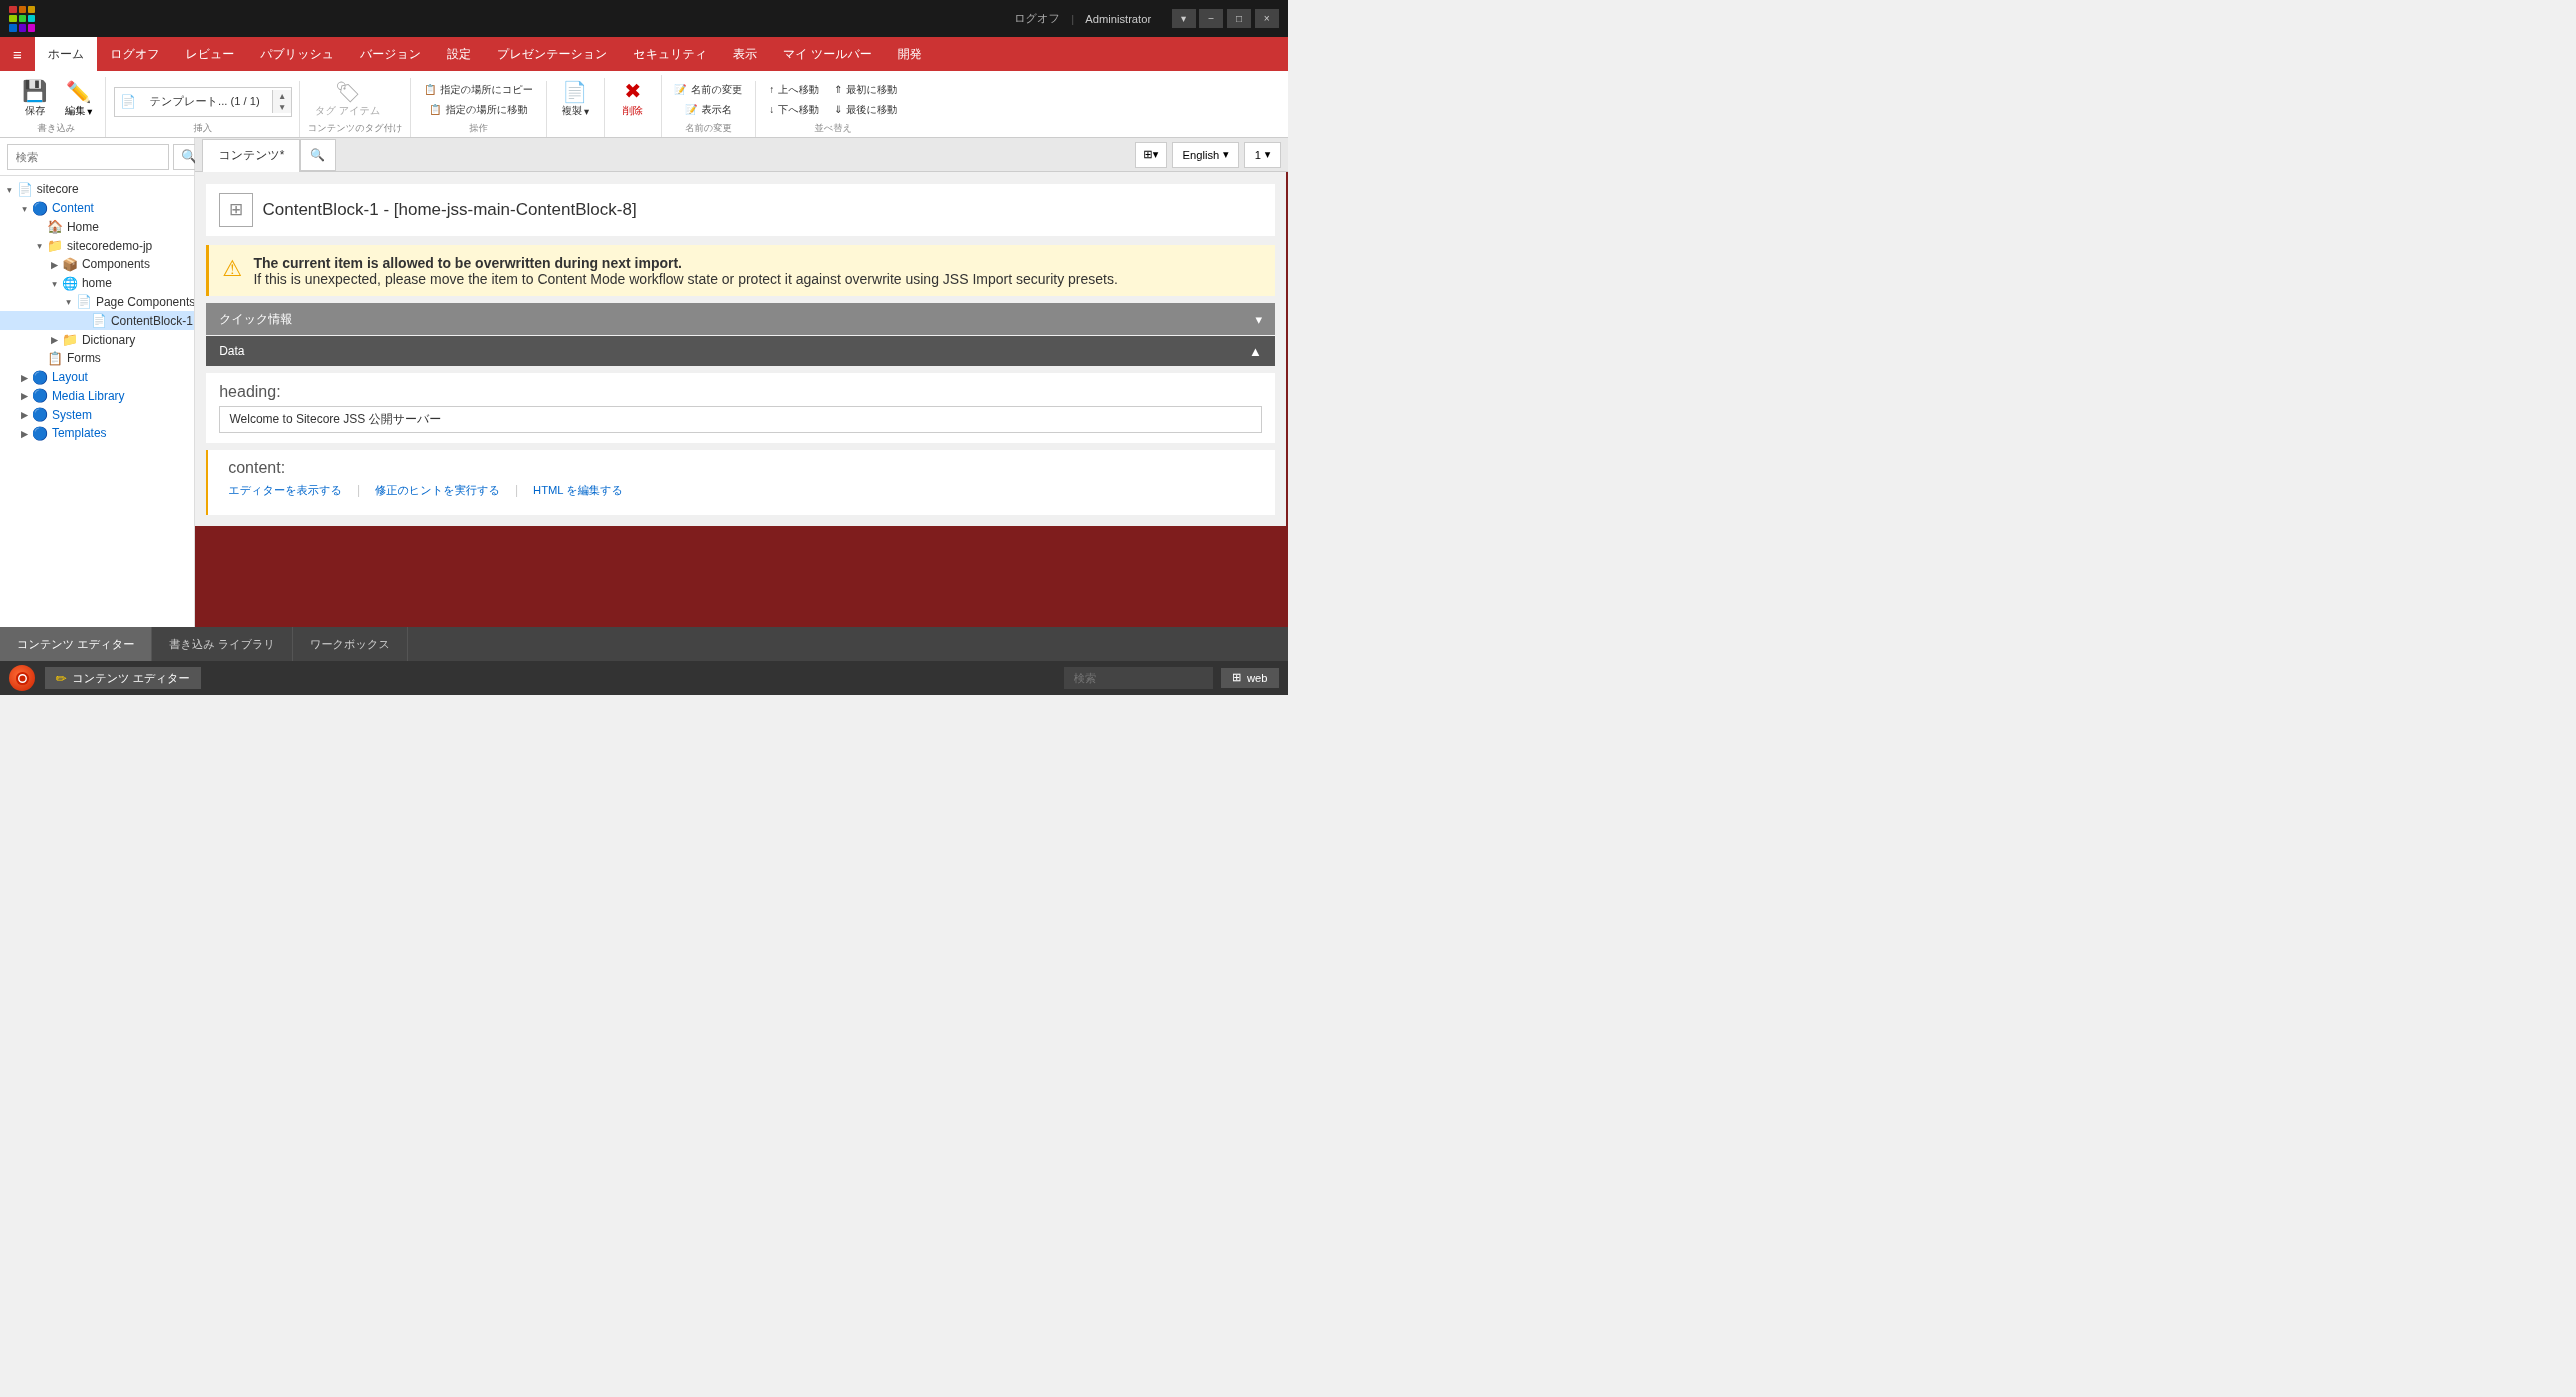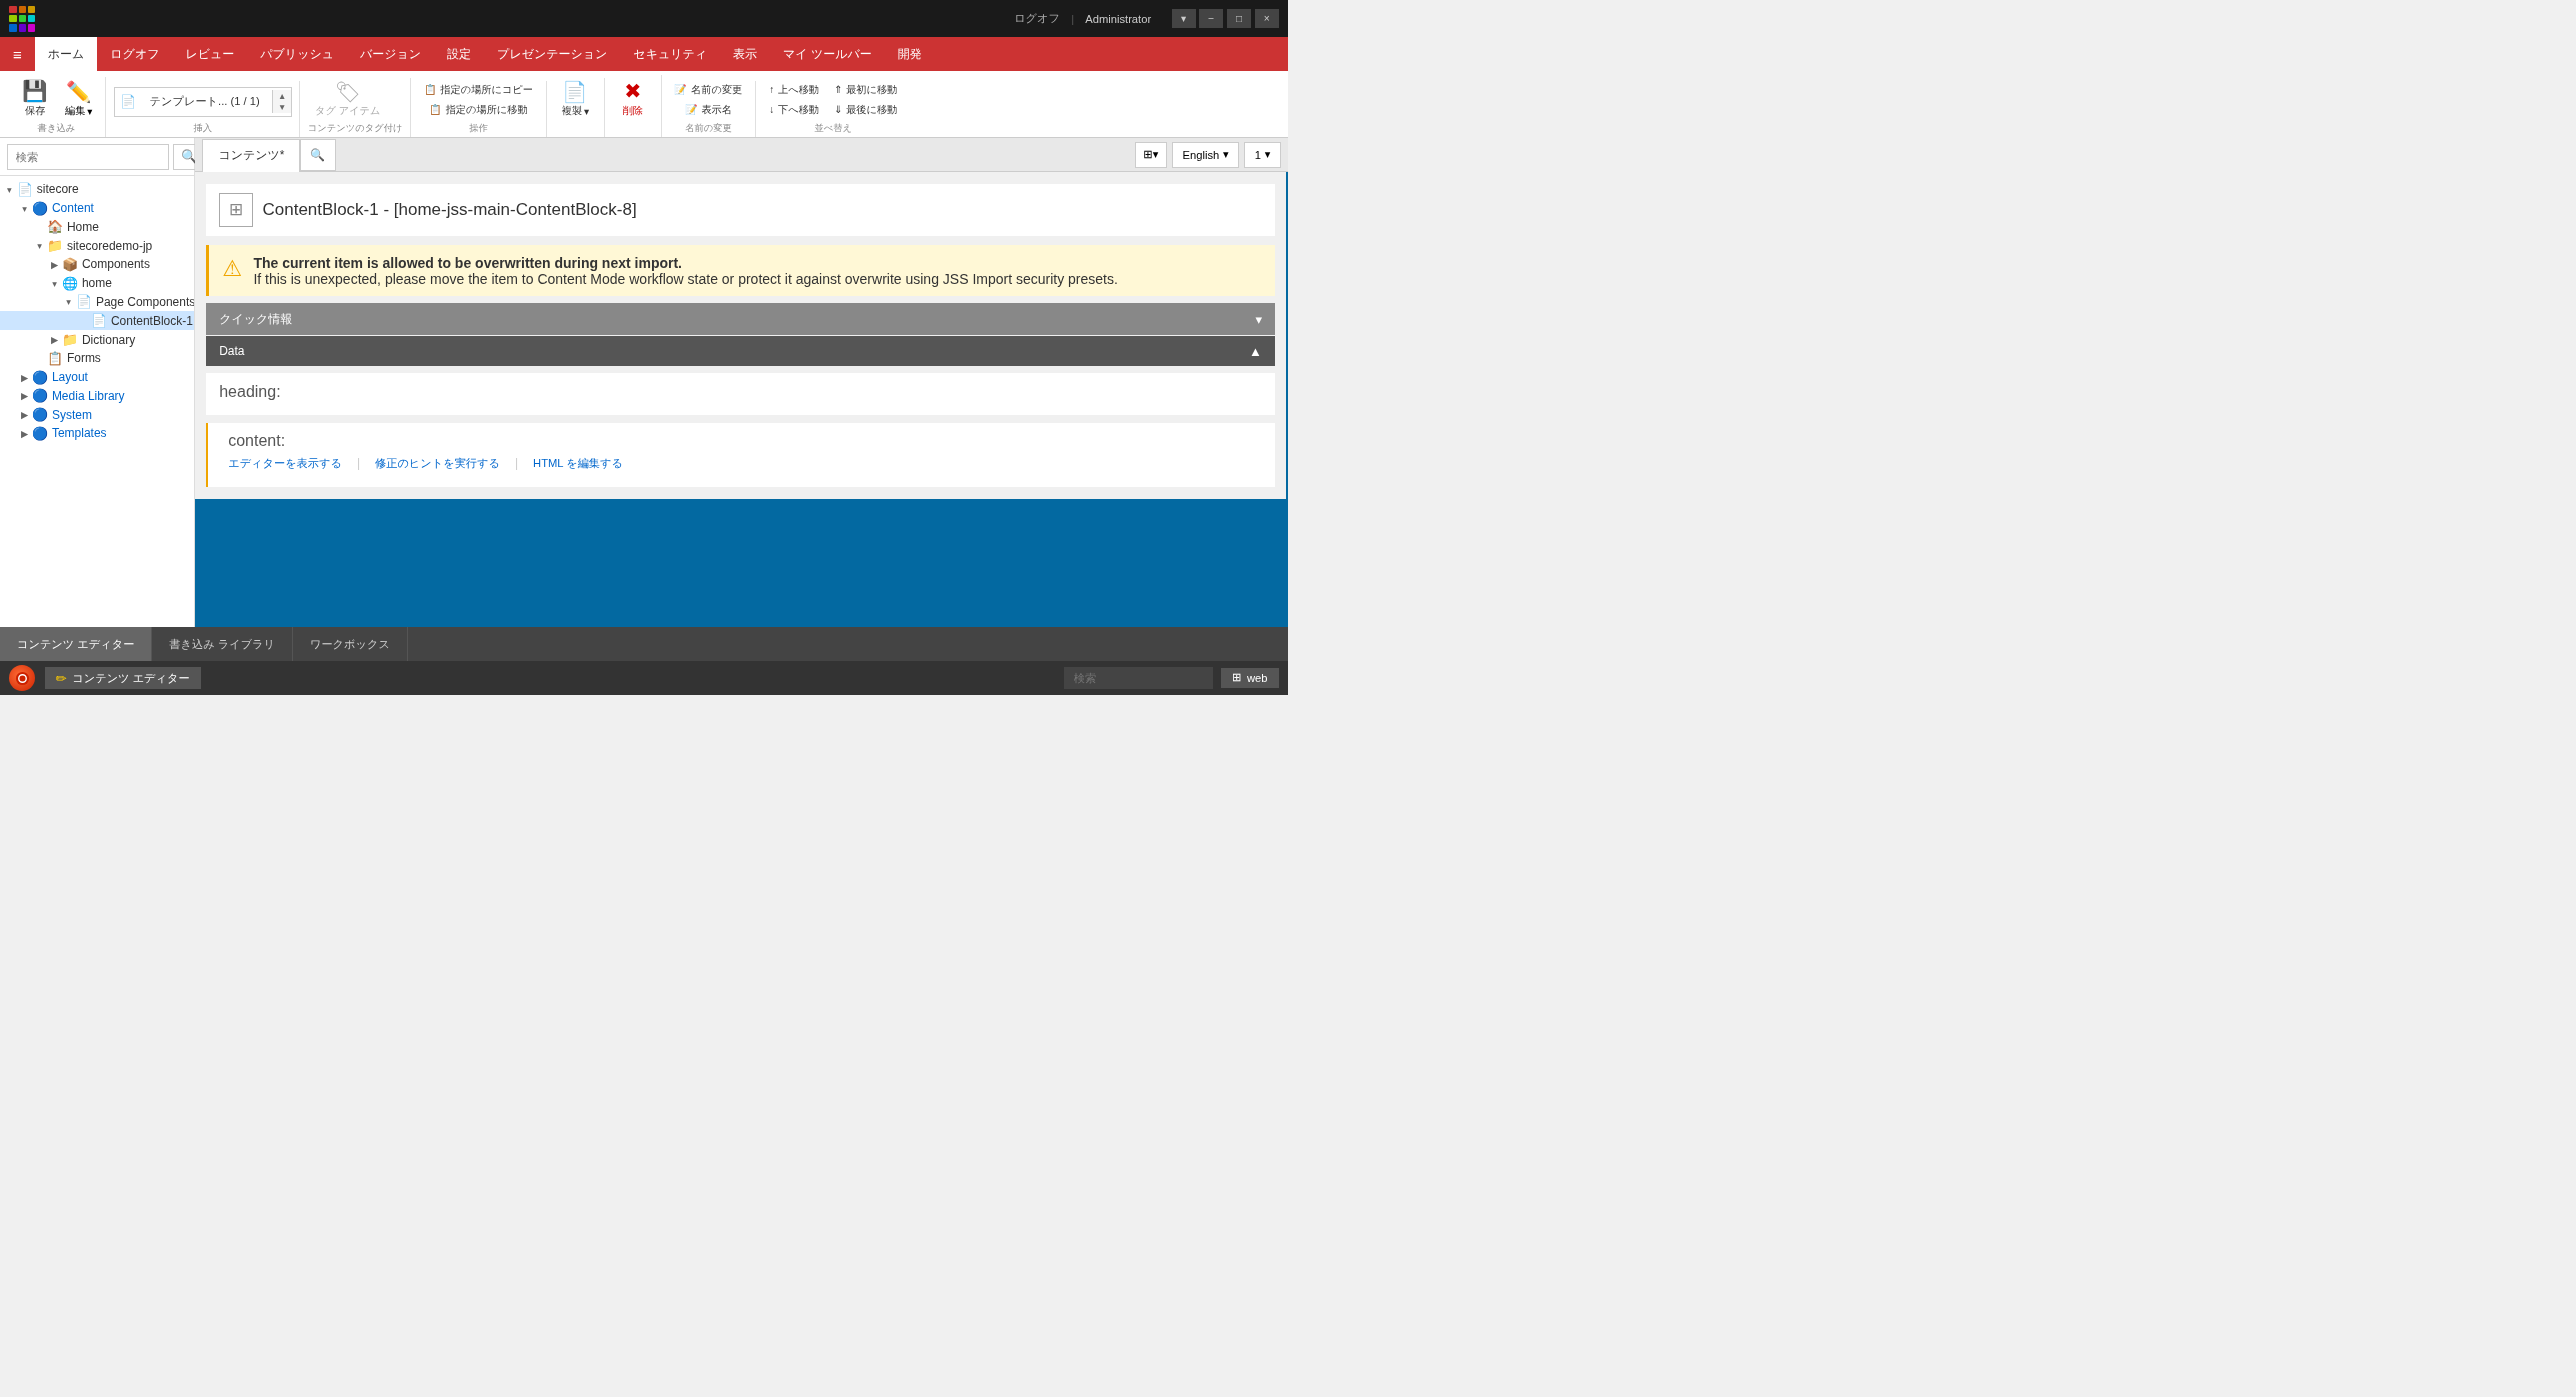--- a/index.html
+++ b/index.html
@@ -165,21 +165,21 @@
     }
     .tree-item .item-icon { font-size: 13px; margin-right: 3.7px; flex-shrink: 0; }
     .tree-item .item-label { font-size: 12px; color: #333; }
     .tree-item .item-label.blue { color: #0066cc; }
 
     
     .right-panel {
       flex: 1;
       display: flex;
       flex-direction: column;
-      background: #0369a1;
+      background: #7f1d1d;
       overflow: hidden;
     }
 
     
     .content-tabs {
       display: flex;
       align-items: center;
       background: #e8e8e8;
       border-bottom: 0.9px solid #ccc;
       padding: 0 7.4px;
@@ -646,20 +646,21 @@
           <span class="toggle-arrow">▾</span>
         </div>
 
         <div class="section-header dark" style="margin-bottom:7.4px;">
           <span>Data</span>
           <span class="toggle-arrow">▲</span>
         </div>
 
         <div class="field-area">
           <div class="field-label">heading:</div>
+          <input class="field-input" type="text" value="Welcome to Sitecore JSS 公開サーバー" style="">
         </div>
 
         <div class="field-content-area content-border-yellow">
           <div class="field-label">content:</div>
           <div class="field-content-links">
             <a class="field-content-link">エディターを表示する</a>
             <span style="color:#ccc;">|</span>
             <a class="field-content-link">修正のヒントを実行する</a>
             <span style="color:#ccc;">|</span>
             <a class="field-content-link">HTML を編集する</a>

